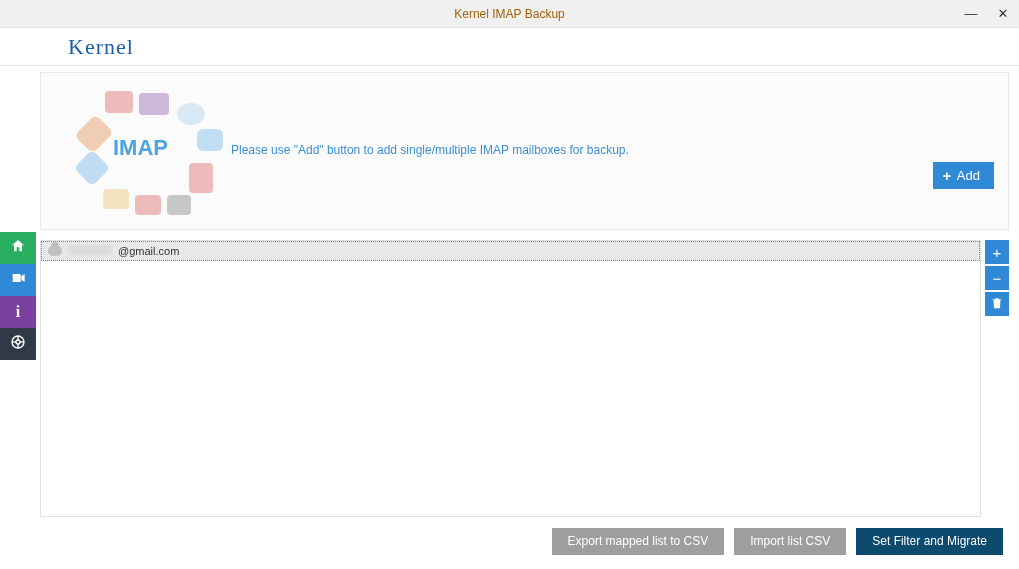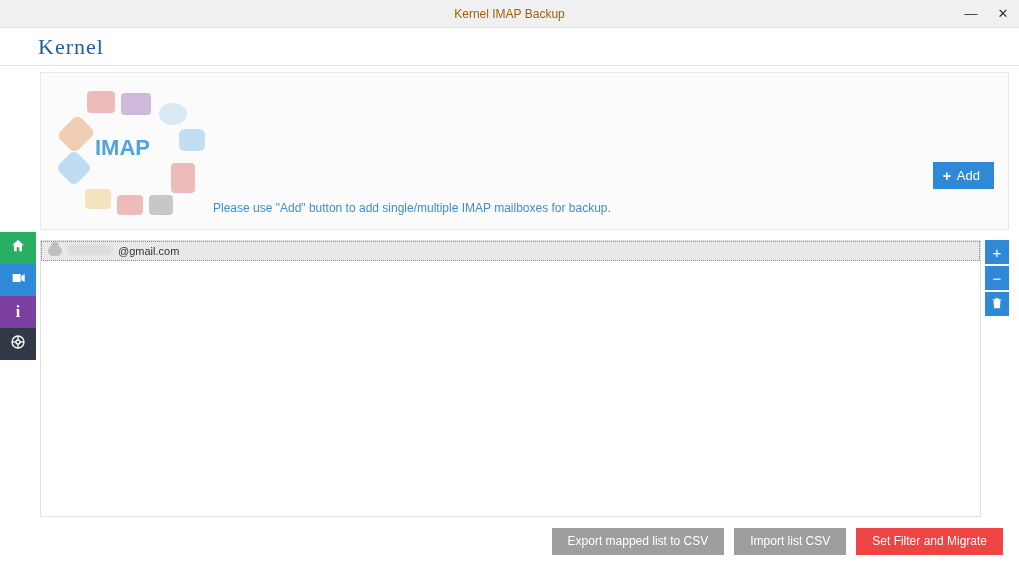--- a/index.html
+++ b/index.html
@@ -46,20 +46,21 @@
     align-items: center;
     padding-left: 38px;
     border-bottom: 1px solid #e5e5e5;
   }
   .logo {
     font-family: Georgia, "Times New Roman", serif;
     font-size: 22px;
     letter-spacing: 1px;
     color: #1b5faa;
     font-weight: 500;
+    margin-left: 30px;
   }
 
   
   .body {
     display: flex;
     height: calc(569px - 28px - 38px);
   }
 
   
   .leftnav {
@@ -89,24 +90,24 @@
     padding: 6px 10px 10px 4px;
     display: flex;
     flex-direction: column;
   }
 
   
   .info-panel {
     background: #fbfbfb;
     border: 1px solid #e8e8e8;
     position: relative;
-    padding: 12px 14px 14px 14px;
+    padding: 12px 14px 14px 32px;
     min-height: 154px;
     display: flex;
-    align-items: flex-end;
+    align-items: center;
     gap: 18px;
   }
   .imap-graphic {
     width: 140px;
     height: 130px;
     position: relative;
     flex-shrink: 0;
   }
   .imap-graphic .center-text {
     position: absolute;
@@ -231,21 +232,21 @@
   .footer button {
     height: 27px;
     padding: 0 16px;
     border: none;
     font-size: 12px;
     color: #fff;
     cursor: pointer;
   }
   .btn-gray { background: #9e9e9e; }
   .btn-primary {
-    background: #ef4444;
+    background: #0c4a6e;
     border: 3px solid #1f4fa8;
     height: 30px;
     padding: 0 18px;
     text-align: center;
   }
 </style>
 </head>
 <body>
 
 <div class="titlebar">

